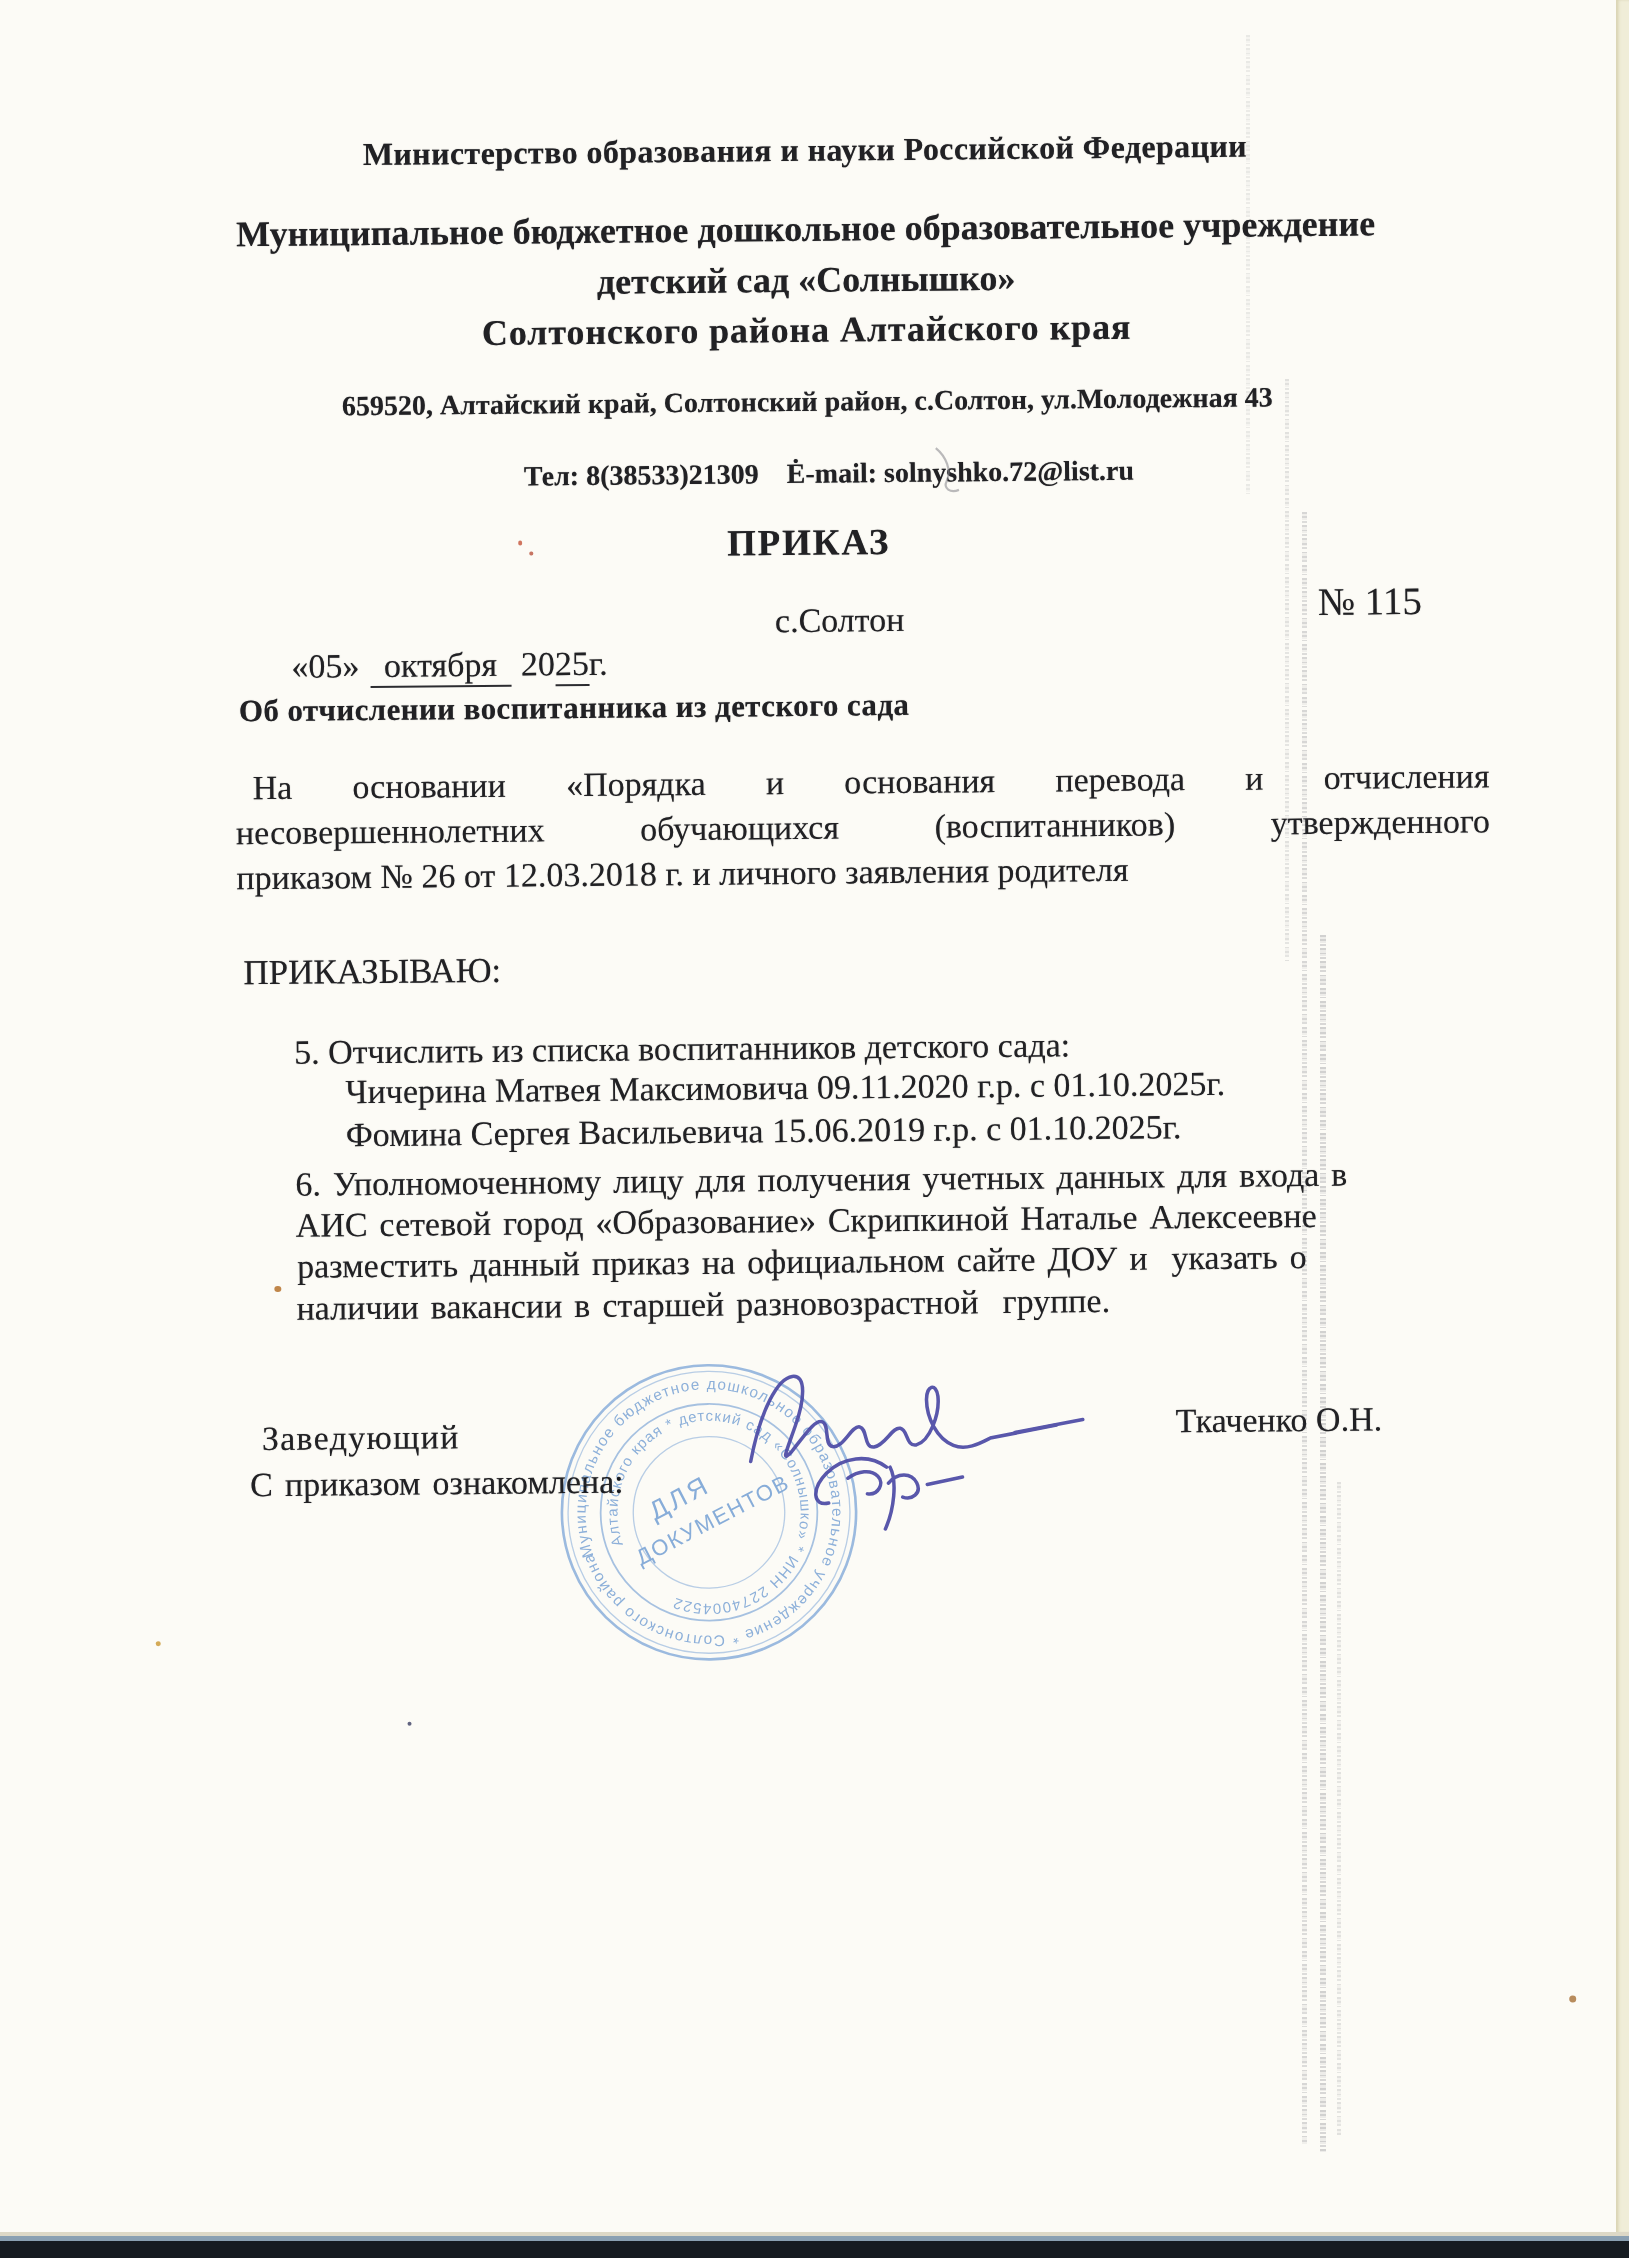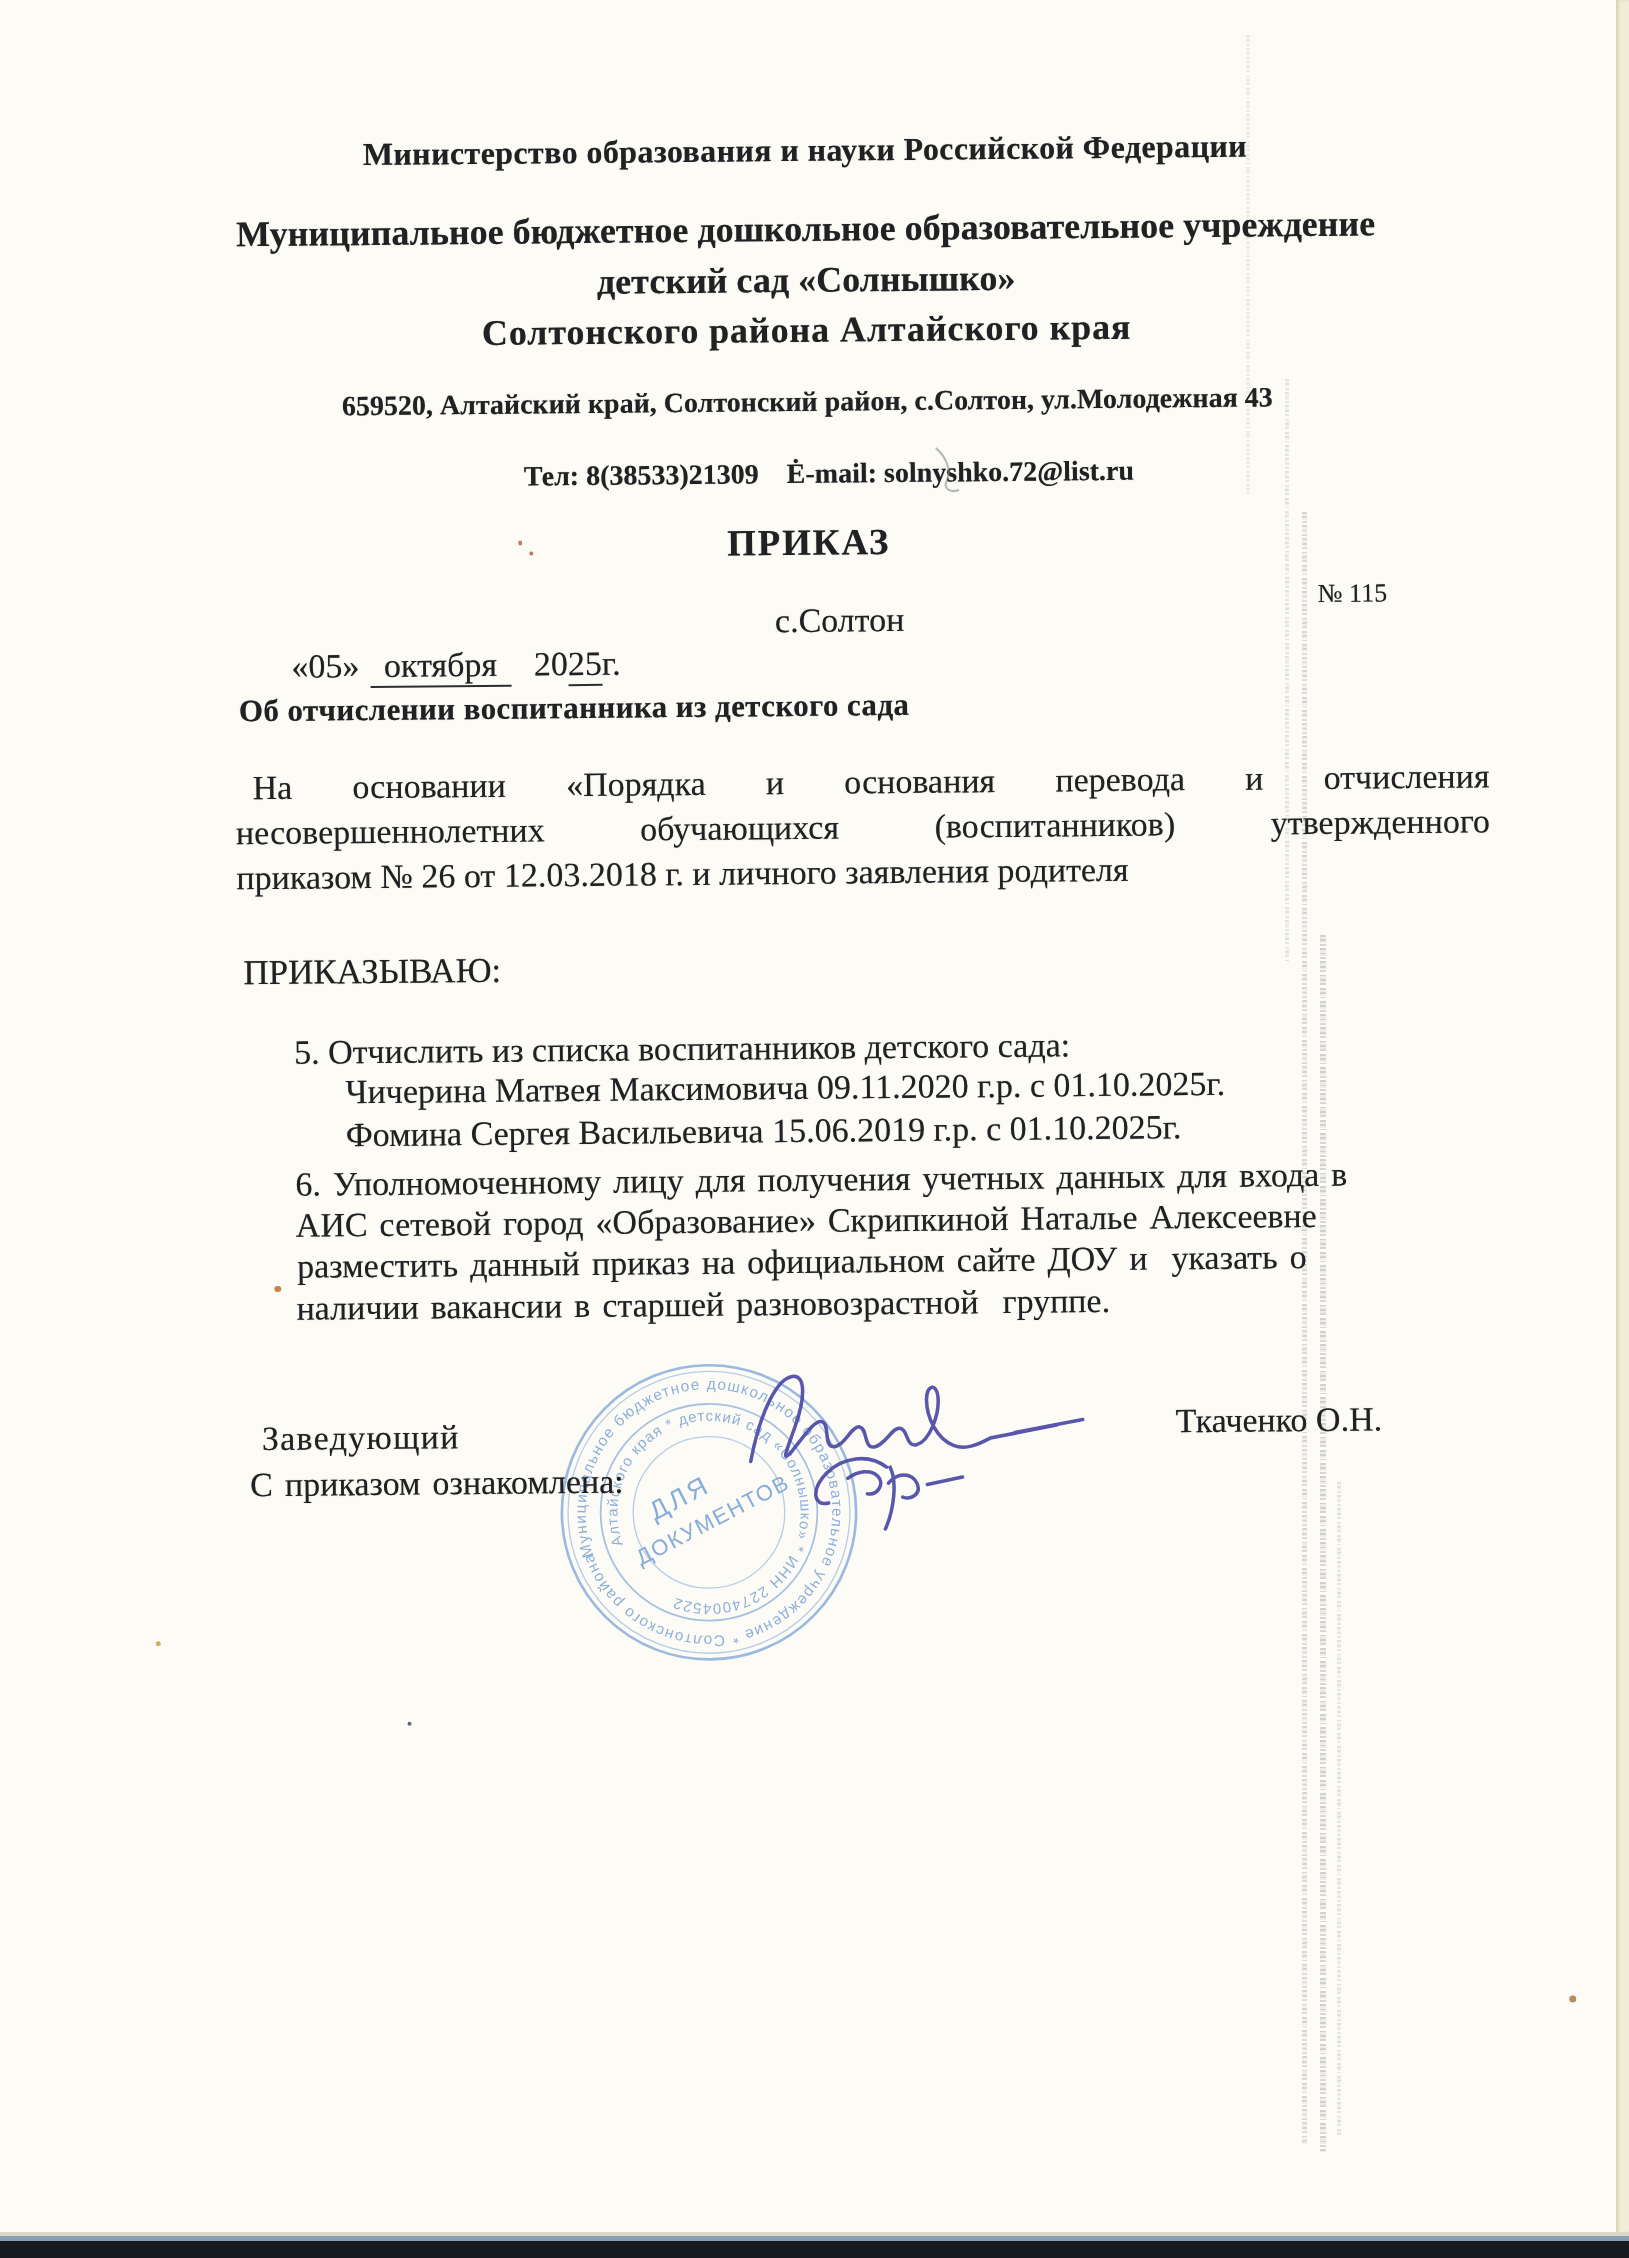--- a/index.html
+++ b/index.html
@@ -44,24 +44,24 @@
     <div class="txt bold center" style="top:259px;font-size:36px;">детский сад «Солнышко»</div>
     <div class="txt bold center" style="top:309px;font-size:36px;letter-spacing:0.9px;">Солтонского района Алтайского края</div>
     <div class="txt bold center" style="top:386px;font-size:28px;">659520, Алтайский край, Солтонский район, с.Солтон, ул.Молодежная 43</div>
     <div class="txt bold center" style="top:426px;font-size:28px;">
       <span>Тел: 8(38533)21309</span><span>    </span><span>Ė-mail: solnyshko.72@list.ru</span>
     </div>
 
     <div class="txt bold center" style="top:521px;font-size:37px;letter-spacing:1.8px;">ПРИКАЗ</div>
 
     <div class="txt" style="left:245px;top:605px;font-size:34px;">
-      <span>«05»</span><span class="ul" style="margin-left:10.6px;padding-left:14px;padding-right:14px;">октября</span><span style="margin-left:23px;">20</span><span class="ul">25</span><span>г.</span>
+      <span>«05»</span><span class="ul" style="margin-left:10.6px;padding-left:14px;padding-right:14px;">октября</span><span style="margin-left:10px;">20</span><span class="ul">25</span><span>г.</span>
     </div>
     <div class="txt" style="left:780px;top:602px;font-size:34px;">с.Солтон</div>
-    <div class="txt" style="left:1323px;top:584px;font-size:26px;">№ 115</div>
+    <div class="txt" style="left:1323px;top:584px;font-size:39px;">№ 115</div>
 
     <div class="txt bold" style="left:243px;top:688px;font-size:31px;letter-spacing:0.4px;">Об отчислении воспитанника из детского сада</div>
 
     <div class="preamble-line just" style="top:764px;padding-left:17px;width:1237px;">На основании «Порядка и основания перевода и отчисления</div>
     <div class="preamble-line just" style="top:809px;">несовершеннолетних обучающихся (воспитанников) утвержденного</div>
     <div class="preamble-line" style="top:854px;">приказом № 26 от 12.03.2018 г. и личного заявления родителя</div>
 
     <div class="txt" style="left:245px;top:948px;font-size:35px;">ПРИКАЗЫВАЮ:</div>
 
     <div class="txt" style="left:295px;top:1029px;font-size:34px;">5. Отчислить из списка воспитанников детского сада:</div>

